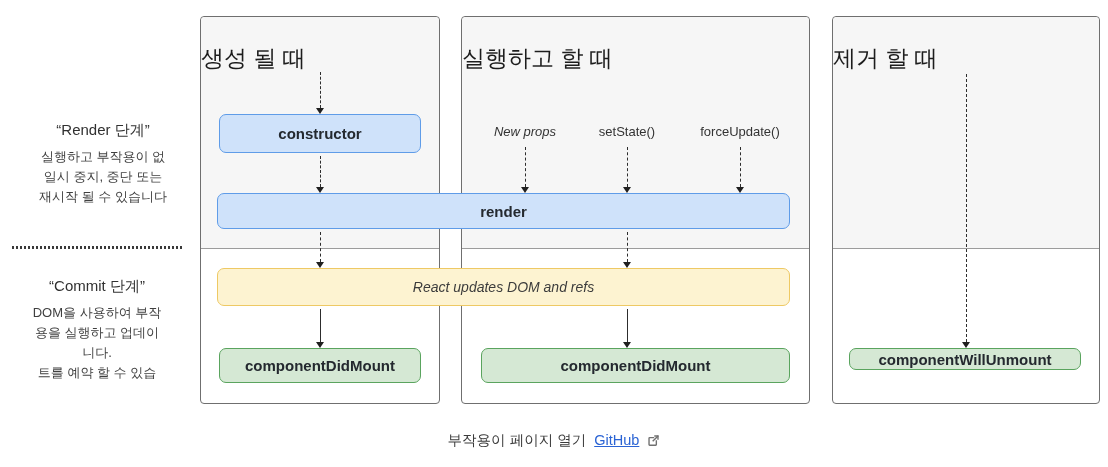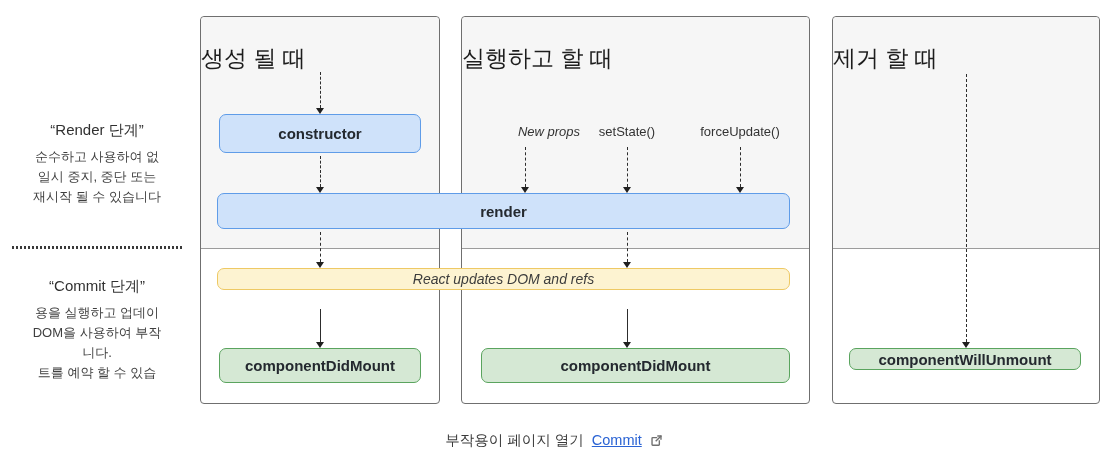--- a/index.html
+++ b/index.html
@@ -2,21 +2,21 @@
 <html style="--blue-fill: #cfe2fa; --blue-border: #5f9ce8; --yellow-fill: #fdf3d1; --yellow-border: #eec964; --green-fill: #d5e8d4; --green-border: #5aa45e; --link: #2a63d4;"><head>
 <meta charset="utf-8">
 <style>
   * { margin:0; padding:0; box-sizing:border-box; }
   html,body { background:#fff; }
   body { font-family:"Liberation Sans","DejaVu Sans",sans-serif; }
   .stage { position:relative; width:1108px; height:467px; background:#fff; overflow:hidden; }
 
   
   .side-block { position:absolute; width:182px; text-align:center; color:#3d3d3d; }
-  .side-block.render-side { left:6px; top:121px; }
+  .side-block.render-side { left:12px; top:121px; }
   .side-block.commit-side { left:6px; top:277px; }
   .side-title { font-size:15px; color:#303030; margin-bottom:7px; }
   .side-lines { font-size:13px; line-height:20px; color:#3f3f3f; }
   .dotted-divider { position:absolute; left:12px; top:246px; width:170px; height:3px;
     background:repeating-linear-gradient(90deg,#3a3a3a 0 2px,transparent 2px 4px); }
 
   
   .panel { position:absolute; top:16px; height:388px; background:#fff;
            border:1px solid #6f6f6f; border-radius:4px; }
   .panel.p1 { left:200px; width:240px; }
@@ -29,29 +29,29 @@
 
   
   .node { position:absolute; display:flex; align-items:center; justify-content:center;
           border-radius:7px; font-size:15px; font-weight:700; color:#24292f; z-index:3; }
   .node.blue   { background:var(--blue-fill,#cfe2fa);   border:1px solid var(--blue-border,#5f9ce8); }
   .node.yellow { background:var(--yellow-fill,#fdf3d1); border:1px solid var(--yellow-border,#eec964);
                  font-weight:400; font-style:italic; font-size:14px; color:#3c3c3c; }
   .node.green  { background:var(--green-fill,#d5e8d4);  border:1px solid var(--green-border,#5aa45e); }
   .n-constructor  { left:219px; top:114px; width:202px; height:39px; }
   .n-render       { left:217px; top:193px; width:573px; height:36px; }
-  .n-updates      { left:217px; top:268px; width:573px; height:22px; }
+  .n-updates      { left:217px; top:268px; width:573px; height:38px; }
   .n-didmount     { left:219px; top:348px; width:202px; height:35px; }
   .n-didupdate    { left:481px; top:348px; width:309px; height:35px; }
   .n-willunmount  { left:849px; top:348px; width:232px; height:22px; }
 
   
   .trigger { position:absolute; top:124px; transform:translateX(-50%); font-size:13px;
              color:#333; white-space:nowrap; z-index:2; }
-  .trigger.italic { font-style:italic;margin-left:24px; }
+  .trigger.italic { font-style:italic; }
   .t1 { left:525px; } .t2 { left:627px; } .t3 { left:740px; }
 
   
   .arr { position:absolute; transform:translateX(-50%); display:flex; flex-direction:column;
          align-items:center; z-index:2; }
   .arr .line { width:0; }
   .arr.dashed .line { border-left:1px dashed #2d2d2d; }
   .arr.solid  .line { border-left:1px solid #2d2d2d; }
   .arr .head { width:0; height:0; border-left:4px solid transparent;
                border-right:4px solid transparent; border-top:6px solid #1f1f1f; }
@@ -74,31 +74,31 @@
   .ext-icon svg { display:inline-block; }
 </style>
 </head>
 <body>
 
 <div class="stage">
 
   <div class="side-block render-side">
     <div class="side-title">“Render 단계”</div>
     <div class="side-lines">
-      <div>순수하고 사용하여 없</div>
+      <div>실행하고 부작용이 없</div>
       <div>일시 중지, 중단 또는</div>
       <div>재시작 될 수 있습니다</div>
     </div>
   </div>
   <div class="dotted-divider"></div>
   <div class="side-block commit-side">
     <div class="side-title">“Commit 단계”</div>
     <div class="side-lines">
+      <div>DOM을 사용하여 부작</div>
       <div>용을 실행하고 업데이</div>
-      <div>DOM을 사용하여 부작</div>
       <div>니다.</div>
       <div>트를 예약 할 수 있습</div>
     </div>
   </div>
 
   <section class="panel p1">
     <div class="phase-top"></div>
     <div class="panel-title">생성 될 때</div>
   </section>
   <section class="panel p2">
@@ -157,21 +157,21 @@
 
   <div class="node blue n-constructor">constructor</div>
   <div class="node blue n-render">render</div>
   <div class="node yellow n-updates">React updates DOM and refs</div>
   <div class="node green n-didmount">componentDidMount</div>
   <div class="node green n-didupdate">componentDidMount</div>
   <div class="node green n-willunmount">componentWillUnmount</div>
 
   <div class="footer">
     <span>부작용이 페이지 열기</span>
-    <a class="gh-link" href="#">Commit</a>
+    <a class="gh-link" href="#">GitHub</a>
     <span class="ext-icon">
       <svg width="13" height="13" viewBox="0 0 16 16" fill="none" stroke="#707070" stroke-width="1.7" stroke-linecap="square">
         <path d="M11.5 8.5V13a0.8 0.8 0 0 1-0.8 0.8H3.3A0.8 0.8 0 0 1 2.5 13V5.3a0.8 0.8 0 0 1 0.8-0.8H8"></path>
         <path d="M9.8 2.5h3.7v3.7"></path>
         <path d="M13.3 2.7L7.6 8.4"></path>
       </svg>
     </span>
   </div>
 
 </div>

